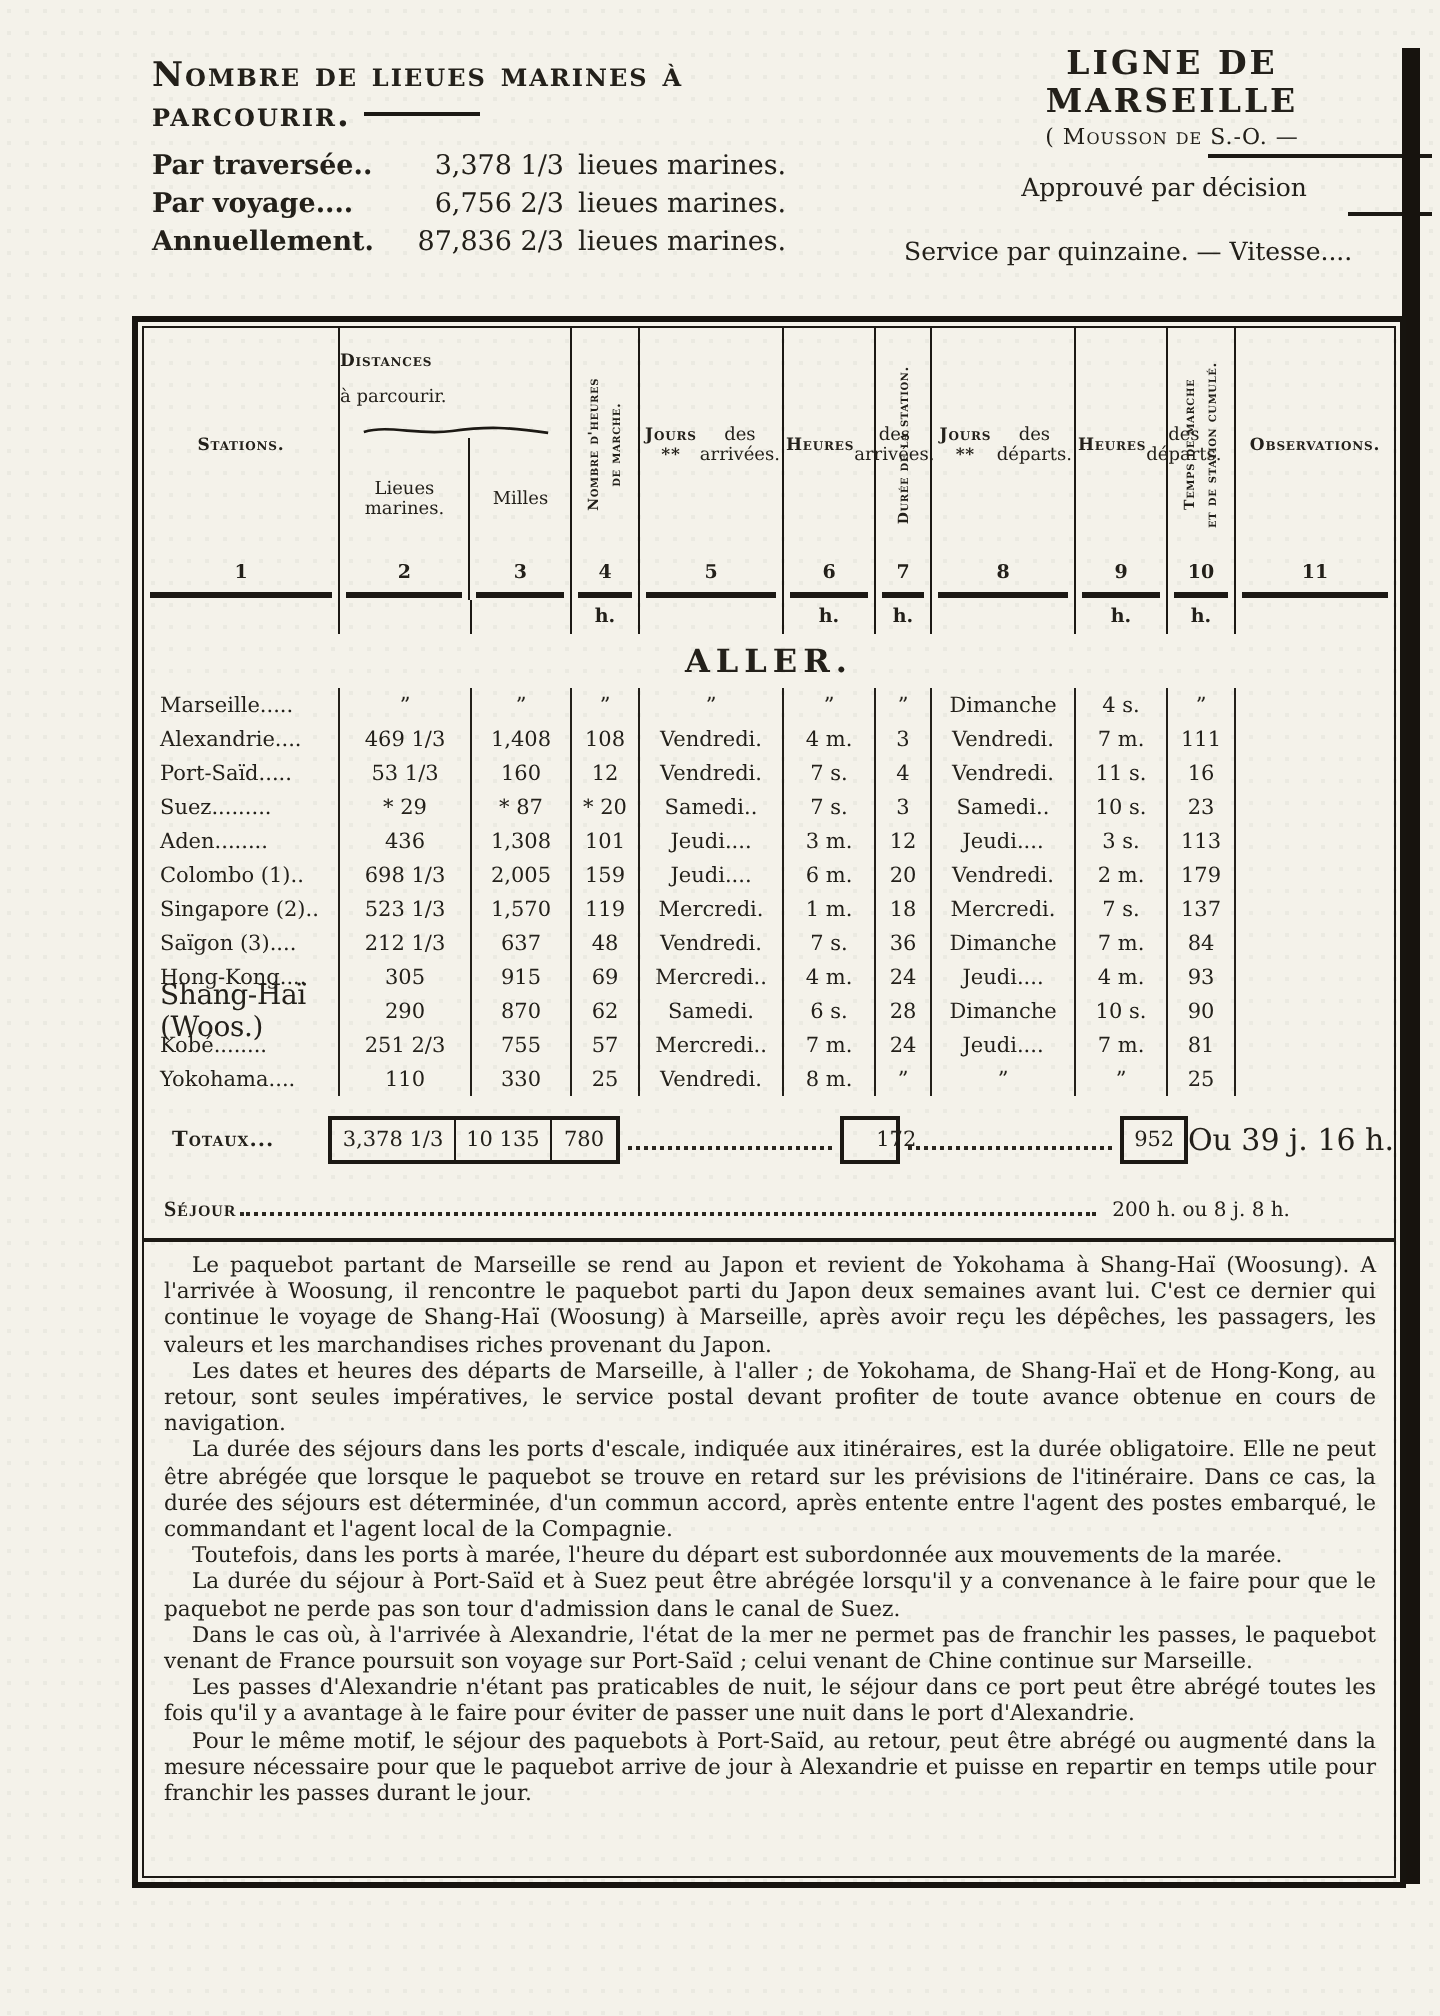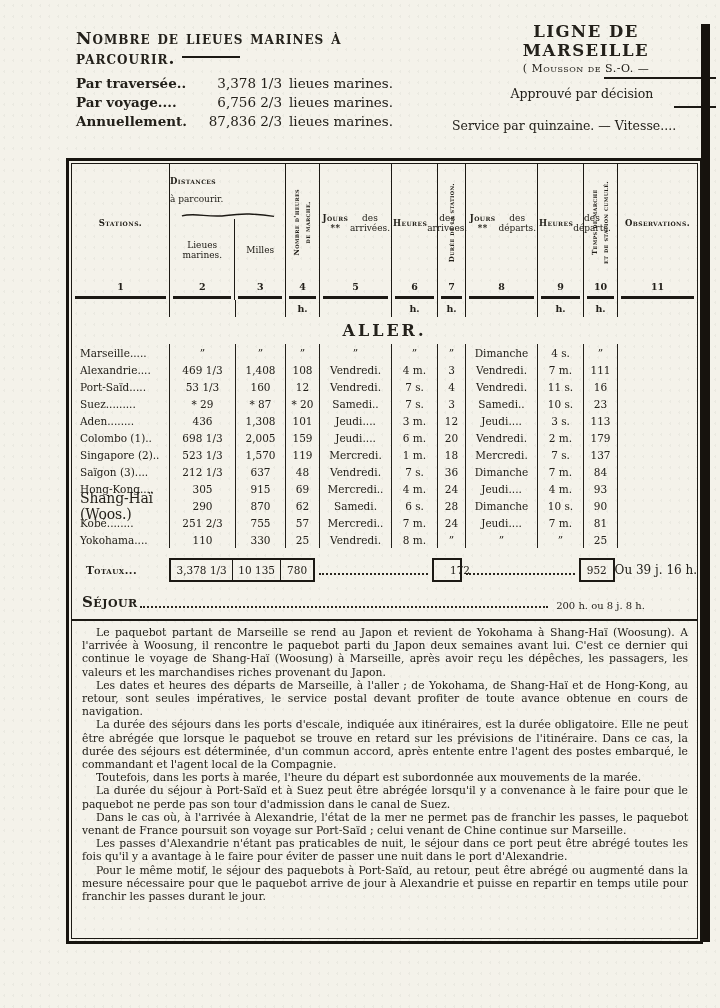--- a/index.html
+++ b/index.html
@@ -81,25 +81,25 @@
   
   .totals{display:flex;align-items:center;height:34px;flex:0 0 auto;margin-top:5px;}
   .t-sta{width:98px;padding-left:14px;font-size:10.5px;font-variant:small-caps;font-weight:bold;letter-spacing:.5px;}
   .t-box3{display:flex;border:2px solid #1c1914;height:24px;align-items:stretch;}
   .tb{display:flex;align-items:center;justify-content:center;font-size:10.5px;border-right:1px solid #1c1914;}
   .tb:last-child{border-right:none;}
   .tb.v2{width:62px;}.tb.v3{width:48px;}.tb.v4{width:32px;}
   .t-lead{width:110px;border-bottom:2.5px dotted #2a261f;height:1px;margin:8px 4px 0;}
   .t-box1{border:2px solid #1c1914;height:24px;display:flex;align-items:center;justify-content:center;font-size:10.5px;}
   .t-box1.w7{width:30px;padding-left:26px;}.t-box1.w10{width:36px;}
-  .t-obs{flex:1;text-align:center;font-size:12px;white-space:nowrap;}
+  .t-obs{flex:1;text-align:center;font-size:15px;white-space:nowrap;}
 
   
   .sejour{display:flex;align-items:flex-end;height:32px;padding:0 52px 8px 10px;flex:0 0 auto;}
-  .sejour .lab{font-size:15px;font-variant:small-caps;font-weight:bold;letter-spacing:.5px;}
+  .sejour .lab{font-size:11px;font-variant:small-caps;font-weight:bold;letter-spacing:.5px;font-family:Liberation Serif, serif;}
   .sejour .leader{flex:1;border-bottom:2.5px dotted #2a261f;margin:0 8px 3px 2px;}
   .sejour .val{font-size:10px;white-space:nowrap;}
 
   .divider{height:2px;background:#1c1914;flex:0 0 auto;}
 
   
   .notes{flex:1;padding:5px 9px 6px 10px;overflow:hidden;}
   .notes p{margin:0;text-indent:14px;font-size:10.8px;line-height:13.2px;text-align:justify;}
 </style>
 </head>

